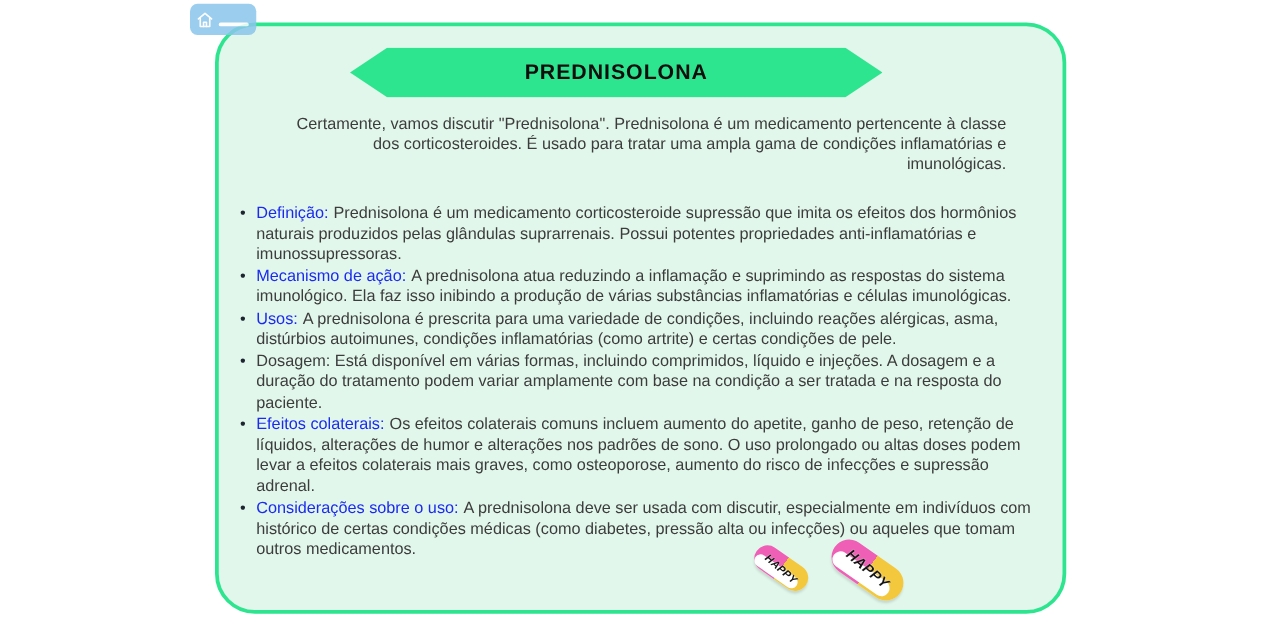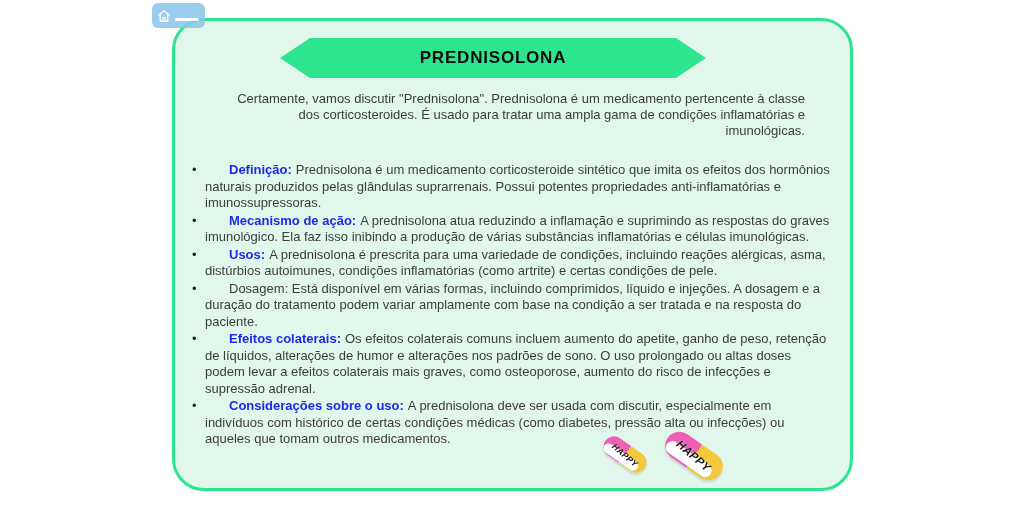--- a/index.html
+++ b/index.html
@@ -60,21 +60,21 @@
     font-size:13px;line-height:16.5px;color:var(--body-text);
   }
   .info-list li{
     position:relative;margin-bottom:1px;
   }
   .bullet{
     position:absolute;left:-13px;top:0;
     color:#1c2430;font-size:13px;line-height:16.5px;
   }
   .lead{
-    font-weight:700;color:var(--label-blue);margin-left:24px;
+    font-weight:400;color:var(--label-blue);
   }
   .lead:not(:empty){margin-right:4px;}
   
   .pill{
     position:absolute;border-radius:999px;
     background:linear-gradient(90deg,var(--pill-pink) 0 50%,var(--pill-yellow) 50% 100%);
     transform:rotate(35deg);
     display:flex;align-items:center;justify-content:center;
     box-shadow:1px 2px 2px rgba(0,0,0,.12);
   }
@@ -99,24 +99,24 @@
 <div class="card">
 
   <div class="banner">
     <span class="banner-title">PREDNISOLONA</span>
   </div>
 
   <p class="intro">Certamente, vamos discutir "Prednisolona". Prednisolona é um medicamento pertencente à classe dos corticosteroides. É usado para tratar uma ampla gama de condições inflamatórias e imunológicas.</p>
 
   <ul class="info-list">
       <li>
-      <span class="bullet">•</span><span class="lead">Definição:</span><span class="body-text">Prednisolona é um medicamento corticosteroide sintético que imita os efeitos dos hormônios naturais produzidos pelas glândulas suprarrenais. Possui potentes propriedades anti-inflamatórias e imunossupressoras.</span>
+      <span class="bullet">•</span><span class="lead">Definição:</span><span class="body-text">Prednisolona é um medicamento corticosteroide supressão que imita os efeitos dos hormônios naturais produzidos pelas glândulas suprarrenais. Possui potentes propriedades anti-inflamatórias e imunossupressoras.</span>
     </li>
       <li>
-      <span class="bullet">•</span><span class="lead">Mecanismo de ação:</span><span class="body-text">A prednisolona atua reduzindo a inflamação e suprimindo as respostas do graves imunológico. Ela faz isso inibindo a produção de várias substâncias inflamatórias e células imunológicas.</span>
+      <span class="bullet">•</span><span class="lead">Mecanismo de ação:</span><span class="body-text">A prednisolona atua reduzindo a inflamação e suprimindo as respostas do sistema imunológico. Ela faz isso inibindo a produção de várias substâncias inflamatórias e células imunológicas.</span>
     </li>
       <li>
       <span class="bullet">•</span><span class="lead">Usos:</span><span class="body-text">A prednisolona é prescrita para uma variedade de condições, incluindo reações alérgicas, asma, distúrbios autoimunes, condições inflamatórias (como artrite) e certas condições de pele.</span>
     </li>
       <li>
       <span class="bullet">•</span><span class="lead"></span><span class="body-text">Dosagem: Está disponível em várias formas, incluindo comprimidos, líquido e injeções. A dosagem e a duração do tratamento podem variar amplamente com base na condição a ser tratada e na resposta do paciente.</span>
     </li>
       <li>
       <span class="bullet">•</span><span class="lead">Efeitos colaterais:</span><span class="body-text">Os efeitos colaterais comuns incluem aumento do apetite, ganho de peso, retenção de líquidos, alterações de humor e alterações nos padrões de sono. O uso prolongado ou altas doses podem levar a efeitos colaterais mais graves, como osteoporose, aumento do risco de infecções e supressão adrenal.</span>
     </li>

